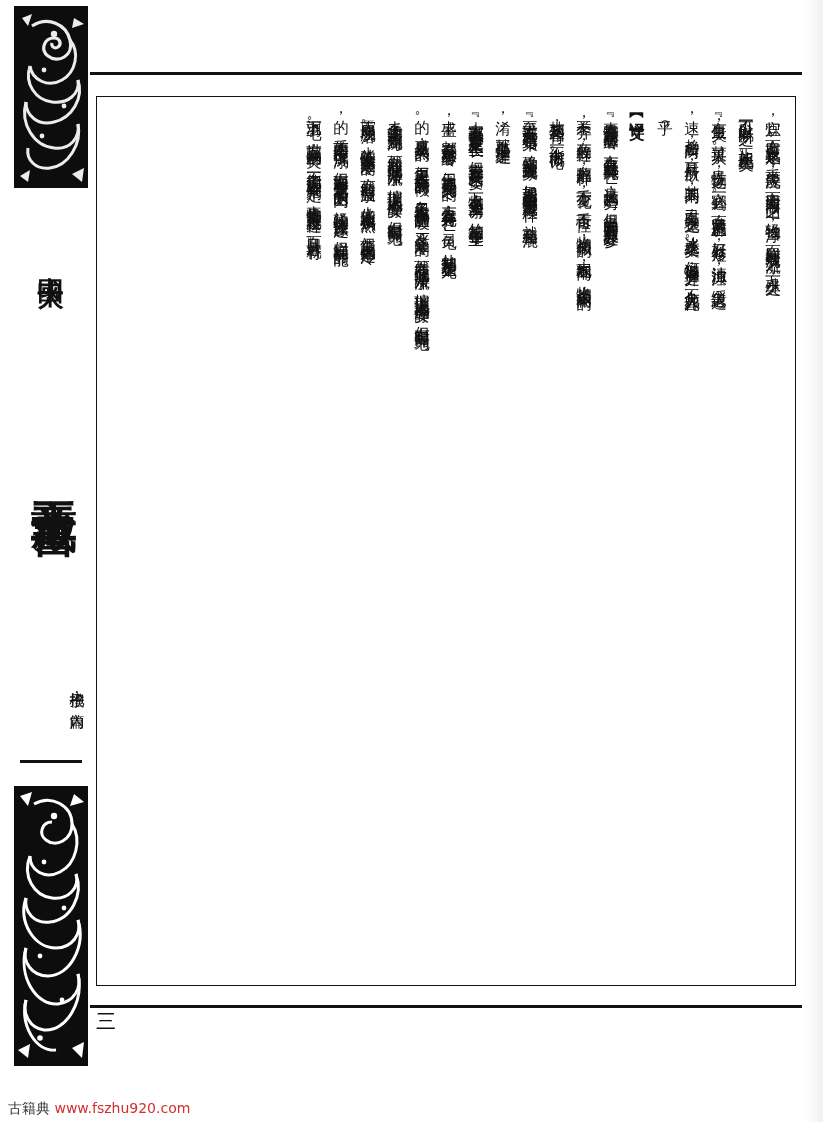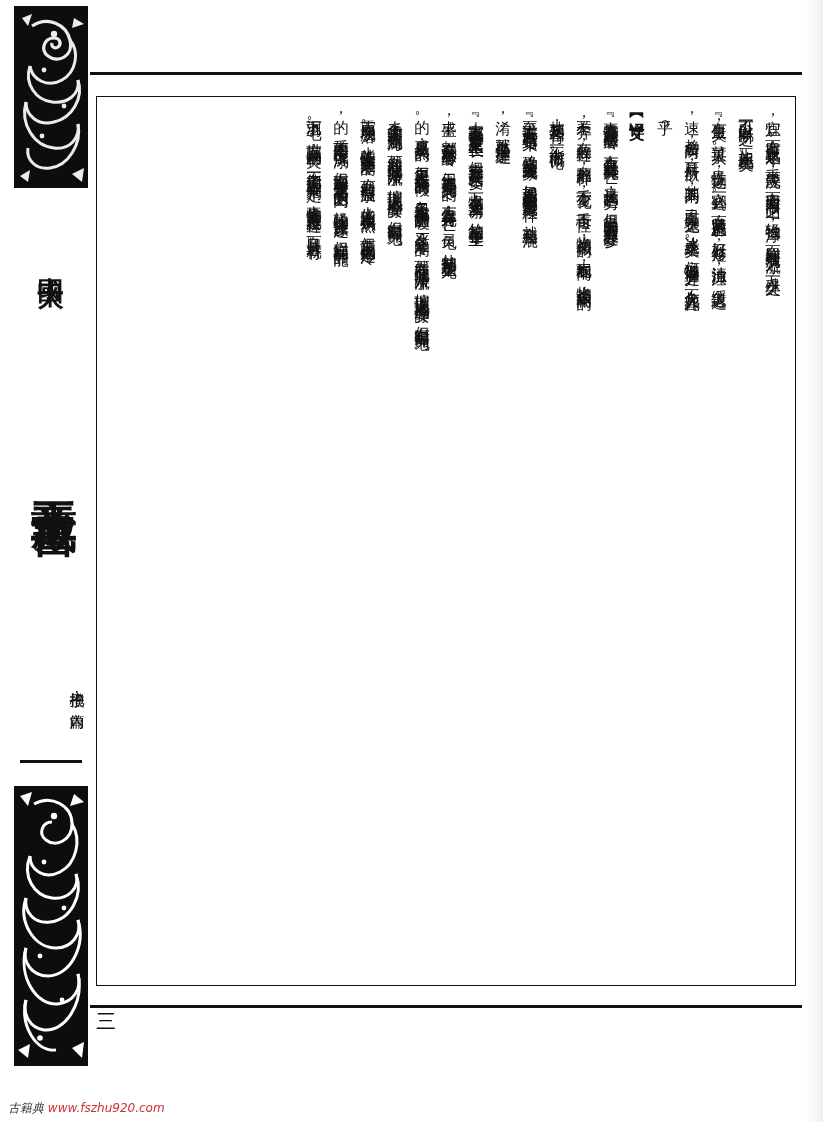--- a/index.html
+++ b/index.html
@@ -162,24 +162,23 @@
     font-family: "DejaVu Serif", "Liberation Serif", serif;
     font-size: 20px;
     letter-spacing: 2px;
   }
 
   
   #watermark {
     position: absolute;
     left: 8px;
     top: 1100px;
-    font-size: 12px;
+    font-size: 14px;
     color: #d03030;
     font-family: "DejaVu Sans", "Liberation Sans", sans-serif;
-    font-style: italic;
   }
   #watermark .wm-black { color: #333; }
 
   
   #edge-shadow {
     position: absolute;
     right: 0; top: 0; width: 18px; height: 1122px;
     background: linear-gradient(to left, rgba(0,0,0,0.06), rgba(0,0,0,0));
     pointer-events: none;
   }

